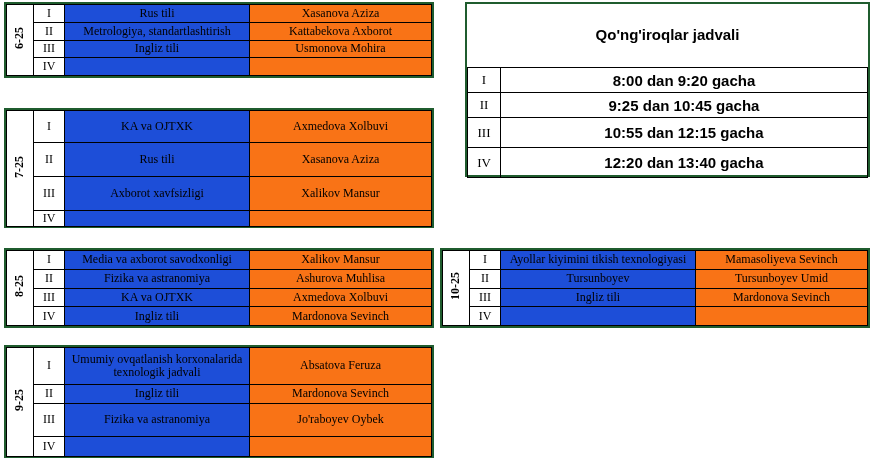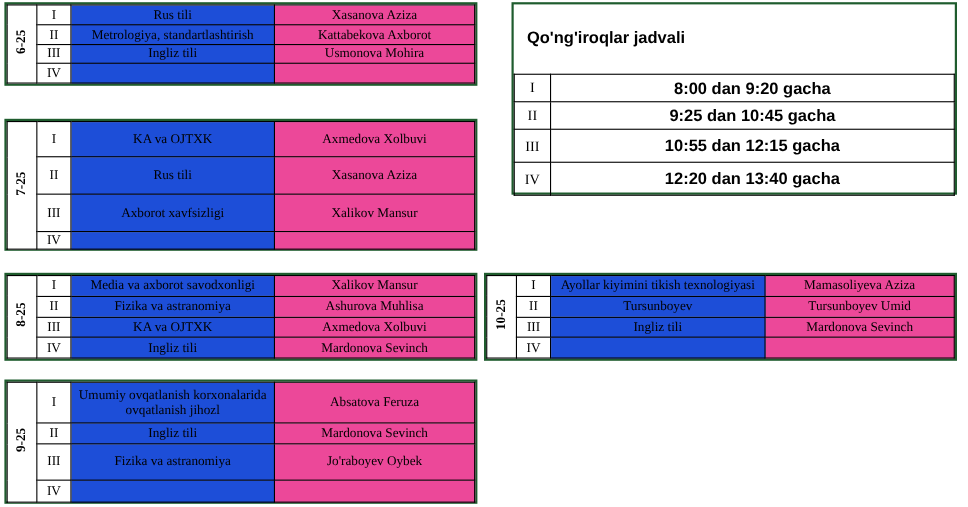--- a/index.html
+++ b/index.html
@@ -61,39 +61,38 @@
     font-size: 13px;
     background: #ffffff;
   }
 
   td.subjectcell {
     background: #1d4ed8;
     font-size: 12.5px;
   }
 
   td.teachercell {
-    background: #ec4899;
+    background: #f97316;
     font-size: 12.5px;
     margin-left: 28px;
   }
 
   
   .bellblock {
     position: absolute;
     border: 2px solid #1f5c2e;
     background: #ffffff;
     box-sizing: border-box;
   }
   .bell-title {
-    text-align: left;
+    text-align: center;
     font-family: "Liberation Sans", sans-serif;
     font-weight: bold;
     font-size: 15px;
     padding: 22px 0 24px 0;
-    margin-left: 12px;
   }
   table.belltable {
     border-collapse: collapse;
     width: 100%;
     table-layout: fixed;
   }
   table.belltable td {
     border: 1px solid #000000;
     text-align: center;
     vertical-align: middle;
@@ -203,21 +202,21 @@
 </div>
 
 <div class="block" style="left:4px; top:345px; width:430px; height:113px;">
   <table class="grid">
     <tbody>
         <tr style="height:37px">
       <td class="groupcell" rowspan="4">
         <span class="vert">9-25</span>
       </td>
       <td class="romancell">I</td>
-      <td class="subjectcell" style="width:180px">Umumiy ovqatlanish korxonalarida ovqatlanish jihozl</td>
+      <td class="subjectcell" style="width:180px">Umumiy ovqatlanish korxonalarida texnologik jadvali</td>
       <td class="teachercell">Absatova Feruza</td>
     </tr>
     <tr style="height:19px">
       <td class="romancell">II</td>
       <td class="subjectcell">Ingliz tili</td>
       <td class="teachercell">Mardonova Sevinch</td>
     </tr>
     <tr style="height:33px">
       <td class="romancell">III</td>
       <td class="subjectcell">Fizika va astranomiya</td>
@@ -234,21 +233,21 @@
 
 <div class="block" style="left:440px; top:248px; width:430px; height:80px;">
   <table class="grid">
     <tbody>
         <tr>
       <td class="groupcell" rowspan="4">
         <span class="vert">10-25</span>
       </td>
       <td class="romancell">I</td>
       <td class="subjectcell" style="width:190px">Ayollar kiyimini tikish texnologiyasi</td>
-      <td class="teachercell">Mamasoliyeva Aziza</td>
+      <td class="teachercell">Mamasoliyeva Sevinch</td>
     </tr>
     <tr>
       <td class="romancell">II</td>
       <td class="subjectcell">Tursunboyev</td>
       <td class="teachercell">Tursunboyev Umid</td>
     </tr>
     <tr>
       <td class="romancell">III</td>
       <td class="subjectcell">Ingliz tili</td>
       <td class="teachercell">Mardonova Sevinch</td>

